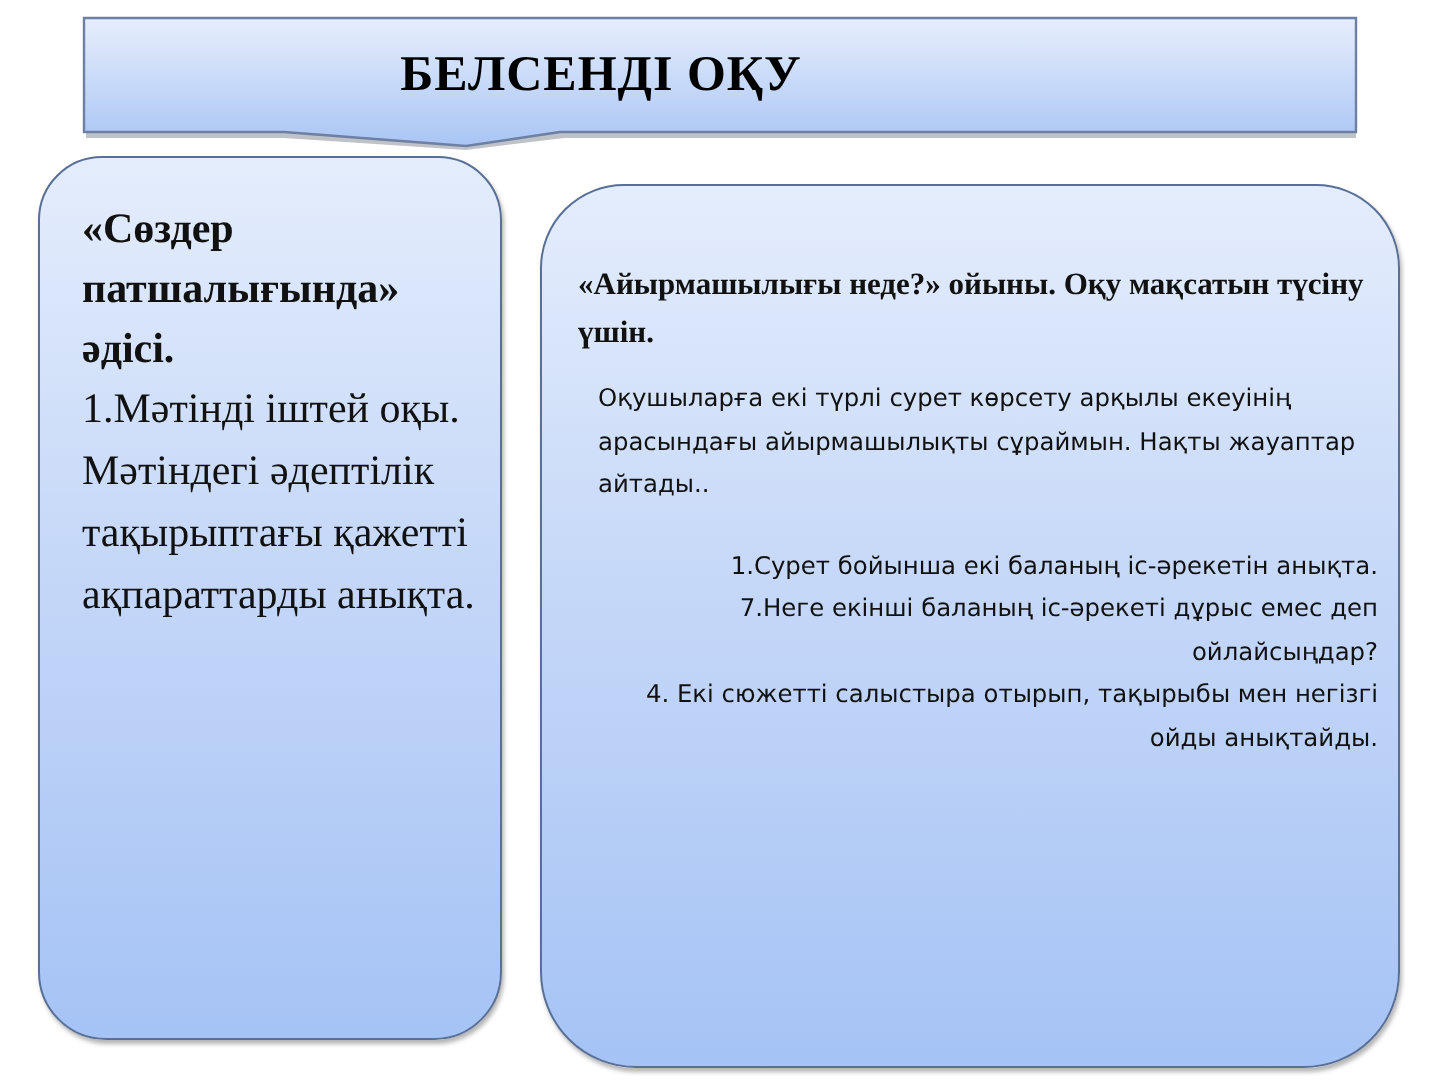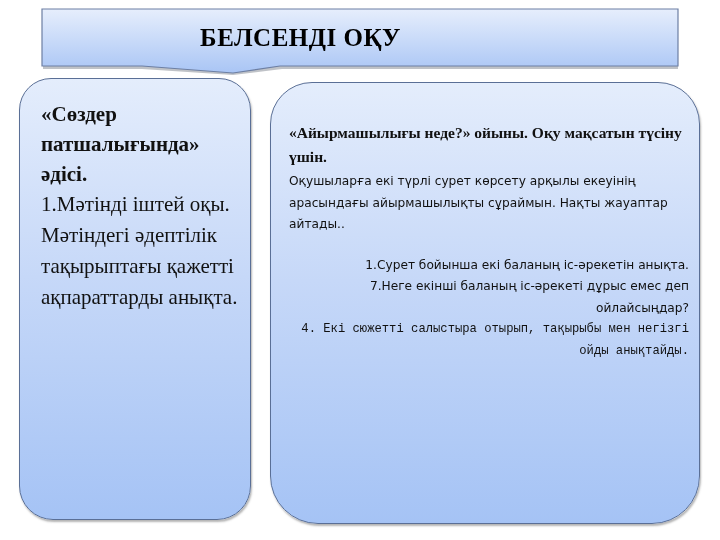--- a/index.html
+++ b/index.html
@@ -52,21 +52,21 @@
     }
     .panel-left {
       left: 19px;
       top: 78px;
       width: 232px;
       height: 442px;
       border-radius: 32px 32px 34px 34px;
     }
     .panel-right {
       left: 270px;
-      top: 82px;
+      top: 92px;
       width: 430px;
       height: 442px;
       border-radius: 42px 42px 48px 48px;
     }
     .left-text {
       position: absolute;
       left: 21px;
       top: 20px;
       width: 210px;
       font-family: "Liberation Serif", serif;
@@ -94,35 +94,34 @@
       font-family: "Liberation Serif", serif;
       font-weight: bold;
       font-size: 15.5px;
       line-height: 24px;
       margin: 0 0 2px 0;
     }
     .right-body {
       font-family: "DejaVu Sans", sans-serif;
       font-size: 12.2px;
       line-height: 21.5px;
-      margin: 0;
+      margin: 10px;
     }
     .right-list {
       margin-top: 19px;
       font-family: "DejaVu Sans", sans-serif;
       font-size: 12.2px;
       line-height: 21.5px;
     }
     .right-list .item {
       display: block;
       text-align: right;
     }
     .right-list .item-4 {
       line-height: 21.5px;
-      font-family: Liberation Mono, monospace;
     }
   </style>
 </head>
 <body>
 
 <div class="header-banner">
   <svg class="header-svg" viewBox="0 0 640 70">
     <defs>
       <linearGradient id="hdrGrad" x1="0" y1="0" x2="0" y2="1">
         <stop offset="0" stop-color="#e6eefc"></stop>

